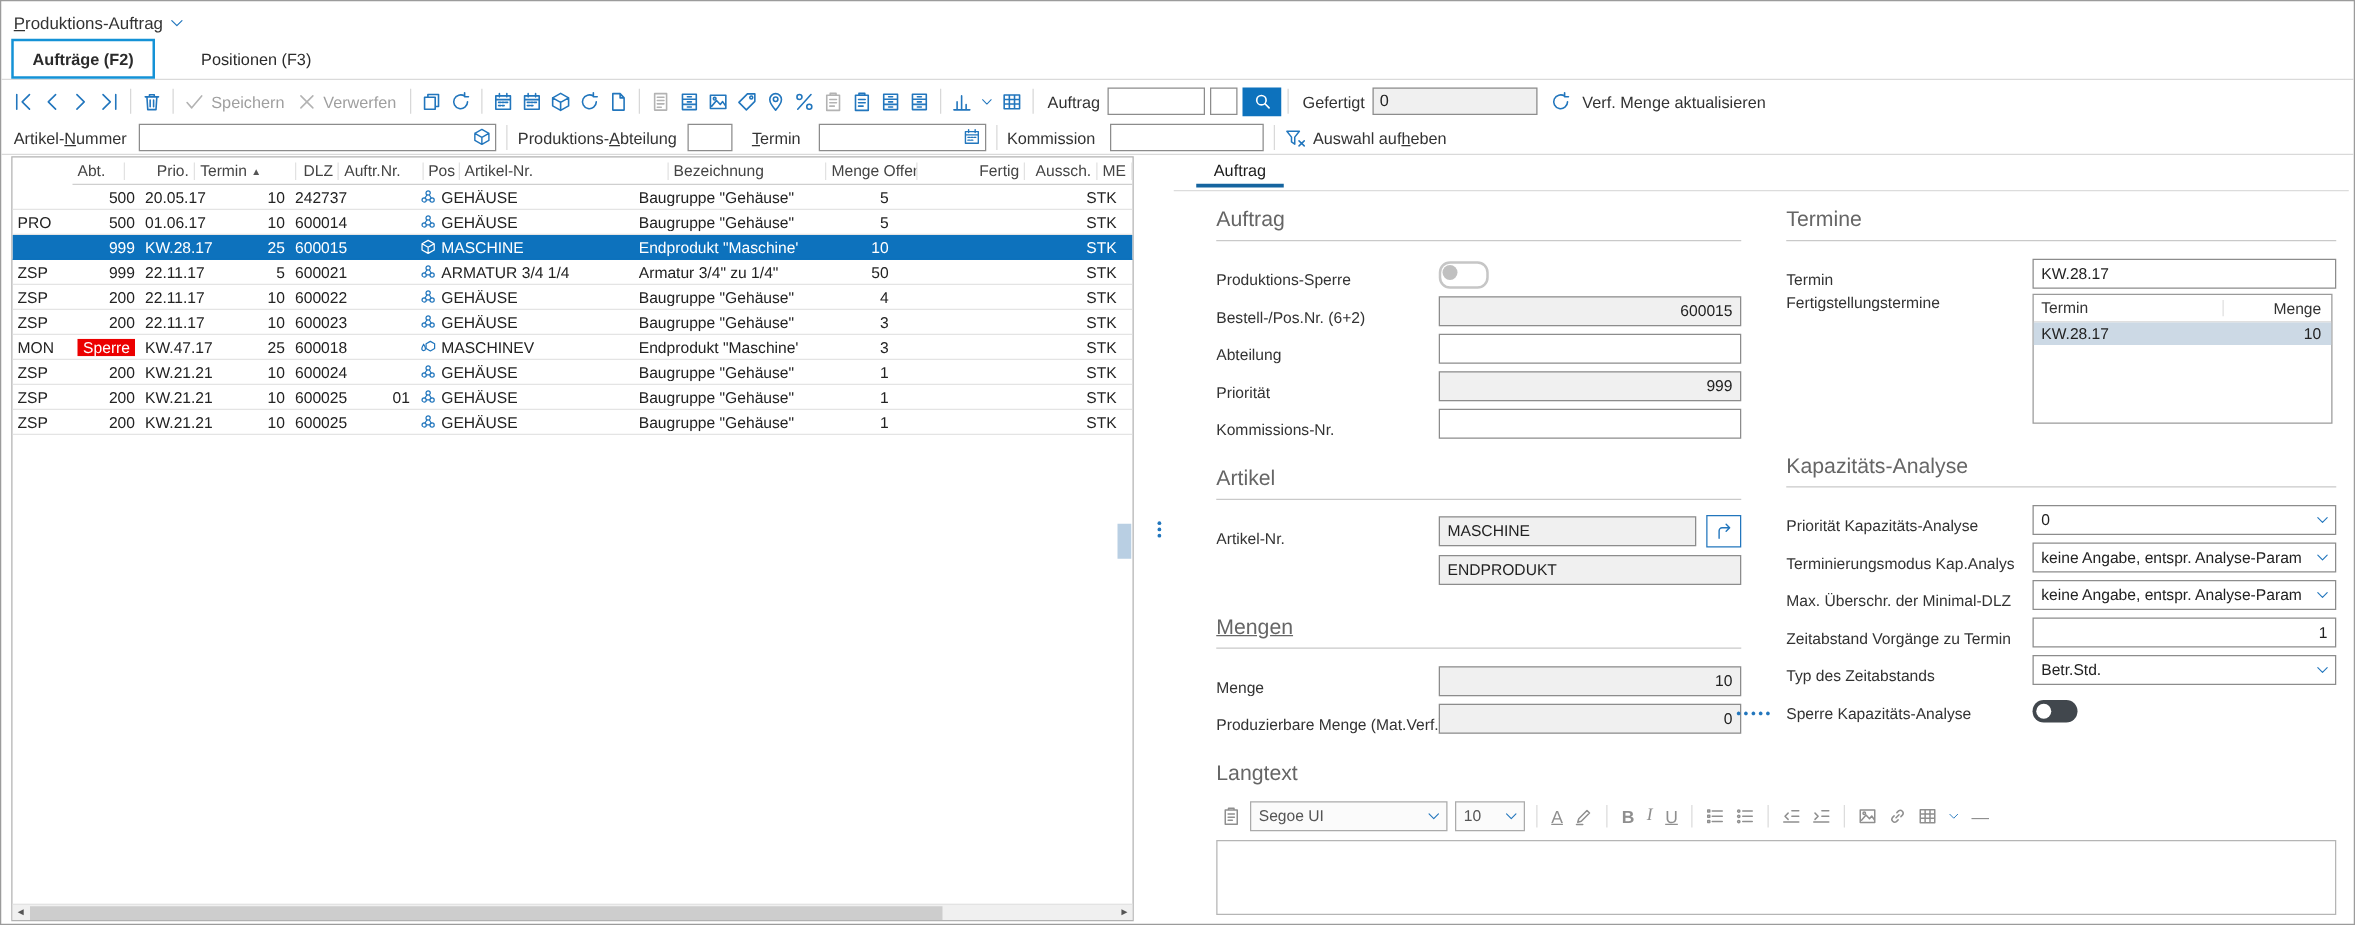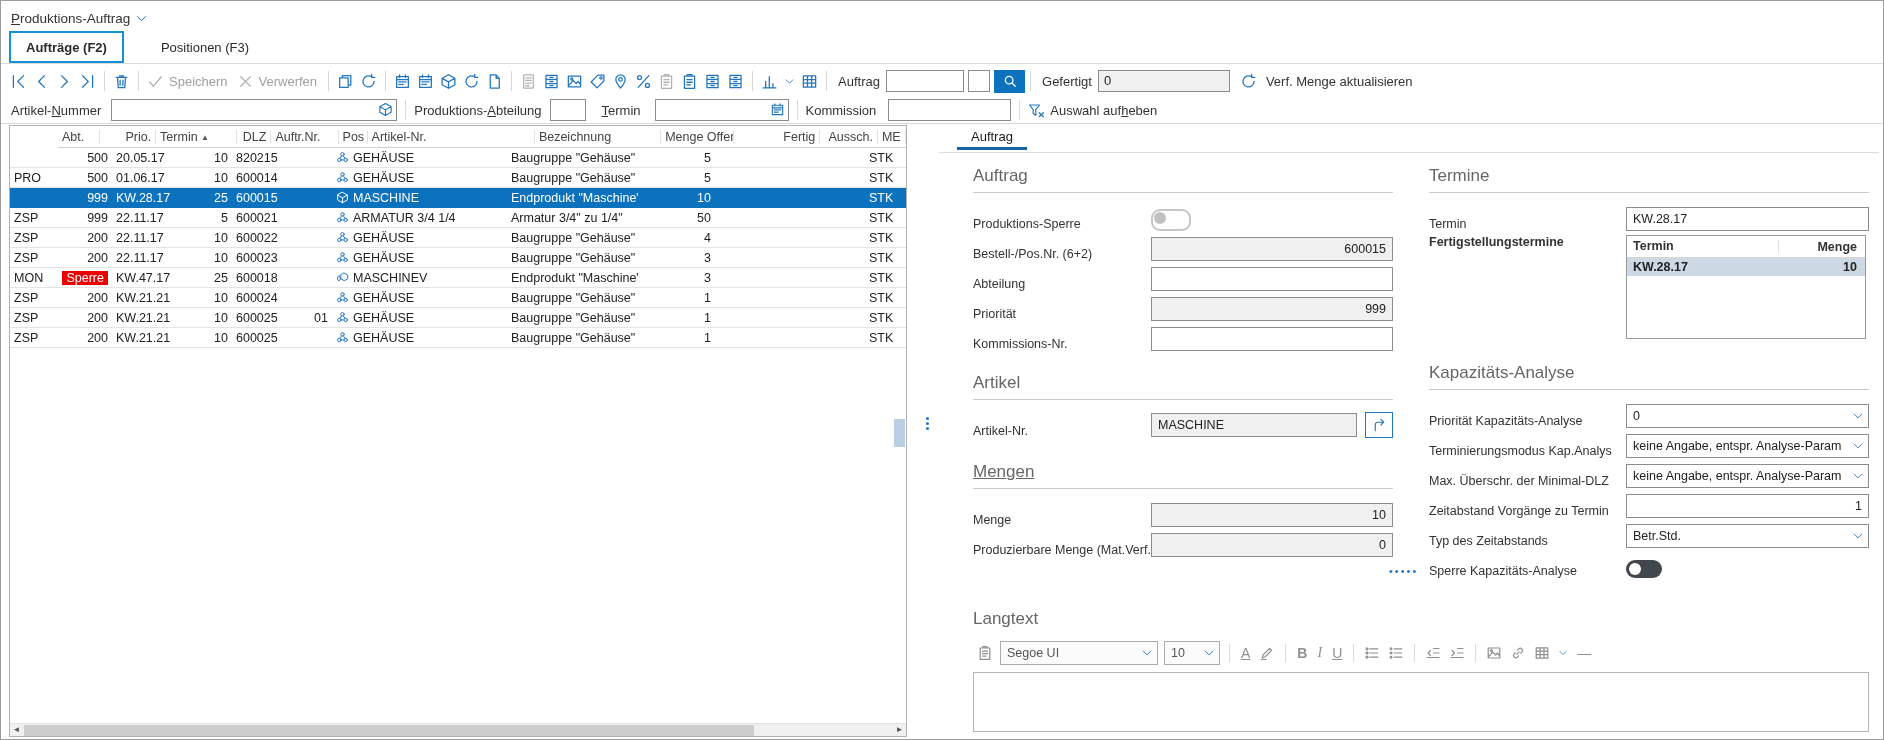--- a/index.html
+++ b/index.html
@@ -93,21 +93,21 @@
   .abtn{width:28px;height:26px;border:1px solid #2276bd;color:#2276bd;display:inline-flex;align-items:center;
         justify-content:center;margin-left:8px;box-sizing:border-box;cursor:pointer;background:#fff;}
   .abtn svg.ic{width:15px;height:15px;}
   .ftable{width:240px;height:104px;border:1px solid #9a9a9a;box-sizing:border-box;background:#fff;font-size:12.5px;}
   .ftable .fh{display:flex;height:21px;align-items:center;border-bottom:1px solid #d6d6d6;color:#333;}
   .ftable .fh .c1{flex:1;padding-left:6px;border-right:1px solid #e0e0e0;height:13px;line-height:13px;}
   .ftable .fh .c2{width:78px;text-align:right;padding-right:8px;}
   .ftable .fr{display:flex;height:18px;align-items:center;background:#ccd9e5;}
   .ftable .fr .c1{flex:1;padding-left:6px;}
   .ftable .fr .c2{width:78px;text-align:right;padding-right:8px;}
-  .frow.toprow{align-items:flex-start;height:auto;font-weight:bold;}
+  .frow.toprow{align-items:flex-start;height:auto;}
   .dots5{position:absolute;left:450px;top:440px;color:#2276bd;font-size:11px;letter-spacing:2px;}
   
   .langtext{position:absolute;left:34px;right:10px;top:484px;}
   .lt-h{font-size:17px;color:#666;margin-bottom:10px;}
   .lt-toolbar{display:flex;align-items:center;height:28px;color:#8f8f8f;}
   .ltb{margin:0 4px;display:inline-flex;align-items:center;cursor:pointer;}
   .ltb svg.ic{width:16px;height:16px;}
   .ltb.small svg.ic{width:10px;height:10px;color:#2276bd;}
   .ltsep{width:1px;height:18px;background:#dcdcdc;margin:0 6px;}
   .ltsel{position:relative;height:24px;border:1px solid #ababab;background:#fbfbfb;box-sizing:border-box;
@@ -458,21 +458,21 @@
         <div class="hc r" style="width:90px">Fertig</div>
         <div class="hc r" style="width:60px">Aussch.</div>
         <div class="hc" style="width:29px">ME</div>
       </div>
     <div id="tbody">
         <div class="tr">
           <div class="tc" style="width:44px"></div>
           <div class="tc r" style="width:58px">500</div>
           <div class="tc" style="width:84px">20.05.17</div>
           <div class="tc r" style="width:36px">10</div>
-          <div class="tc" style="width:70px">820215</div>
+          <div class="tc" style="width:70px">242737</div>
           <div class="tc r" style="width:30px"></div>
           <div class="tc" style="width:175px"><svg class="ic aic">
               <use href="#s-assembly"></use>
             </svg><span>GEHÄUSE</span></div>
           <div class="tc" style="width:132px">Baugruppe "Gehäuse"</div>
           <div class="tc r" style="width:76px">5</div>
           <div class="tc r" style="width:90px"></div>
           <div class="tc r" style="width:60px"></div>
           <div class="tc" style="width:29px">STK</div>
         </div>
@@ -679,20 +679,26 @@
       <div class="frow">
         <span class="lb">Artikel-Nr.</span>
         <span class="ctrl">
           <span class="inp ro" style="width:206px;flex:0 0 206px;">MASCHINE</span>
           <span class="abtn">
               <svg class="ic">
                 <use href="#s-bend"></use>
               </svg>
             </span>
         </span>
+      </div>
+      <div class="frow">
+        <span class="lb"></span>
+        <span class="ctrl">
+            <span class="inp ro">ENDPRODUKT</span>
+          </span>
       </div>
 
       <div class="sech" style="margin-top:24px;text-decoration:underline;">Mengen</div>
       <div class="frow">
         <span class="lb">Menge</span>
         <span class="ctrl">
             <span class="inp ro num">10</span>
           </span>
       </div>
       <div class="frow">

